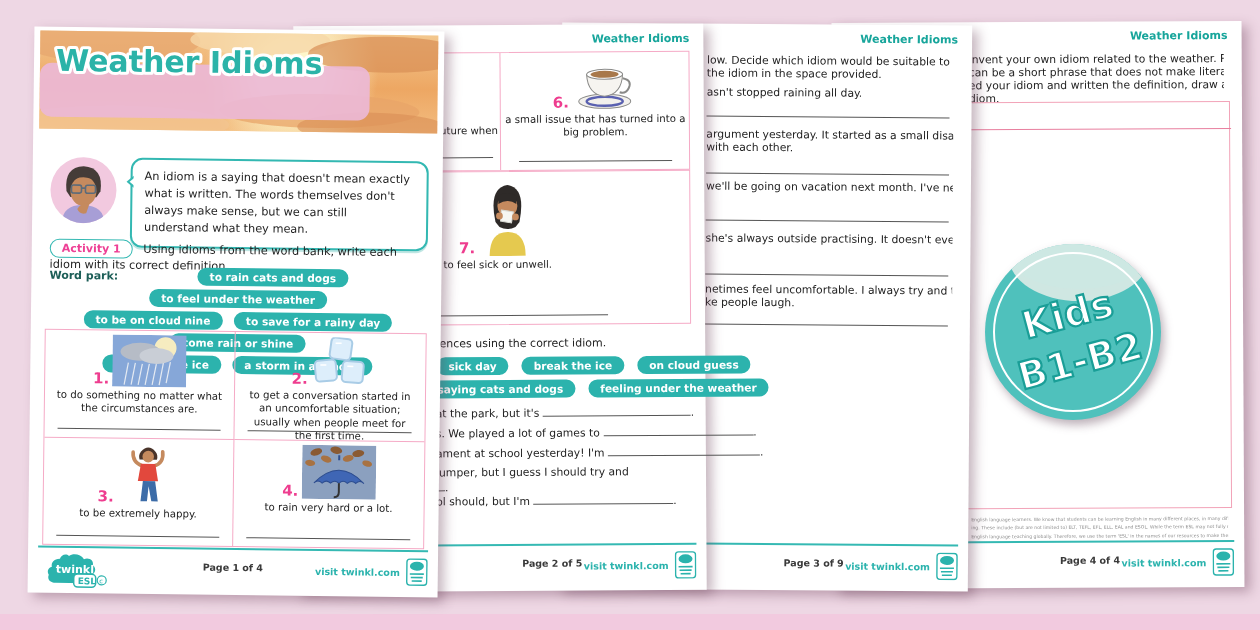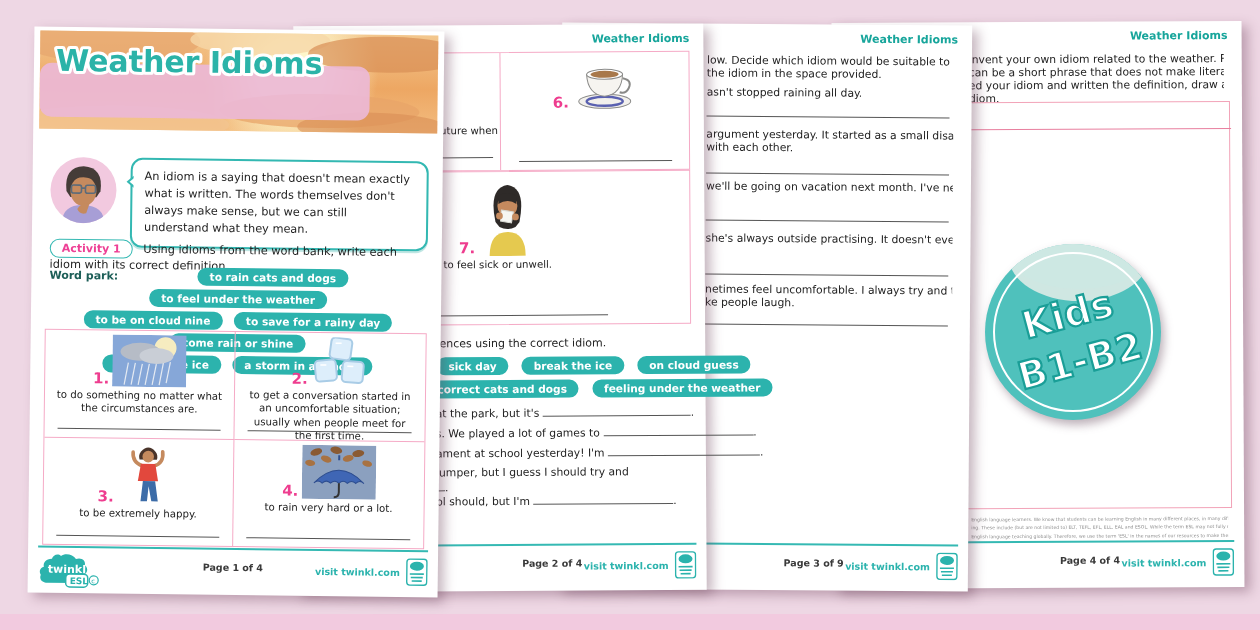--- a/index.html
+++ b/index.html
@@ -18,21 +18,21 @@
   .ph{position:absolute;top:8px;right:14px;font-size:11px;font-weight:bold;color:#17a59b;}
 
   
   .sfooter{position:absolute;left:10px;right:10px;bottom:5px;height:42px;}
   .sfooter .rule{border-top:2.5px solid #35b9b3;}
   .pagenum{position:absolute;top:14px;left:50%;transform:translateX(-50%);
            font-size:9.5px;font-weight:600;color:#3a3a3a;}
   .pagenum.off{left:63%;}
   .fright{position:absolute;right:0;top:8px;display:flex;align-items:center;gap:6px;}
   .visit{font-size:9.5px;font-weight:bold;color:#2bb3ad;}
-  .flogo{position:absolute;left:0;top:6px;}
+  .flogo{position:absolute;left:8px;top:6px;}
 
   
   .p1-header{position:absolute;top:4px;left:6px;right:6px;height:98px;overflow:hidden;
     background:
       radial-gradient(circle at 63% 42%, #fdf6ca 0 13%, rgba(253,246,202,0) 34%),
       linear-gradient(180deg,#f3c78e 0%,#eda763 55%,#f3bd80 100%);}
   .blob{position:absolute;border-radius:50%;}
   .titleband{position:absolute;left:0;top:32px;width:330px;height:54px;background:rgba(236,184,214,.92);
              border-radius:12px;}
   .title-svg{position:absolute;left:6px;top:1px;}
@@ -185,20 +185,21 @@
           <span class="num">6.</span>
           <svg width="66" height="50" viewBox="0 0 66 50">
             <ellipse cx="33" cy="41" rx="26" ry="7" fill="#f2f0ec" stroke="#8a8a88"></ellipse>
             <ellipse cx="33" cy="41" rx="18" ry="4.5" fill="none" stroke="#5a61b0" stroke-width="2.5"></ellipse>
             <path d="M15 14 Q16 34 33 36 Q50 34 51 14 Z" fill="#f6f4f0" stroke="#8a8a88"></path>
             <path d="M51 18 q10 2 6 10 q-3 6 -9 4" fill="none" stroke="#8a8a88" stroke-width="2"></path>
             <ellipse cx="33" cy="14" rx="18" ry="5" fill="#fff" stroke="#8a8a88"></ellipse>
             <ellipse cx="33" cy="14" rx="14" ry="3.5" fill="#a8784a"></ellipse>
           </svg>
         </div>
+        <div class="def">a small issue that has turned into a big problem.</div>
         <div class="ans"></div>
       </div>
     </div>
 
     <div class="p2box7">
       <div class="imgrow" style="margin-top:8px">
         <span class="num">7.</span>
         <svg width="58" height="76" viewBox="0 0 58 76">
           <path d="M17 42 Q10 8 29 5 Q48 8 41 42 L37 47 Q29 51 21 47 Z" fill="#2e2a28"></path>
           <ellipse cx="29" cy="26" rx="10" ry="11" fill="#c58a5e"></ellipse>
@@ -213,34 +214,34 @@
       <div class="ans"></div>
     </div>
 
     <div class="p2instr">tences using the correct idiom.</div>
     <div class="p2chips1">
       <span class="chip">sick day</span>
       <span class="chip">break the ice</span>
       <span class="chip">on cloud guess</span>
     </div>
     <div class="p2chips2">
-      <span class="chip">correct cats and dogs</span>
+      <span class="chip">saying cats and dogs</span>
       <span class="chip">feeling under the weather</span>
     </div>
 
     <div class="p2sent" style="top:382px"><span>at the park, but it's </span><span class="blank" style="width:148px"></span>.</div>
     <div class="p2sent" style="top:402px"><span>s. We played a lot of games to </span><span class="blank" style="width:150px"></span>.</div>
     <div class="p2sent" style="top:422px"><span>ament at school yesterday! I'm </span><span class="blank" style="width:152px"></span>.</div>
     <div class="p2sent" style="top:441px"><span>jumper, but I guess I should try and</span></div>
     <div class="p2sent" style="top:456px"><span class="blank" style="width:9px"></span>.</div>
     <div class="p2sent" style="top:470px"><span>ol should, but I'm </span><span class="blank" style="width:140px"></span>.</div>
 
     <div class="sfooter">
       <div class="rule"></div>
-      <span class="pagenum off">Page 2 of 4</span>
+      <span class="pagenum off">Page 2 of 5</span>
       <span class="fright">
         <span class="visit">visit twinkl.com</span>
         <svg width="22" height="28" viewBox="0 0 22 28">
             <rect x="1" y="1" width="20" height="26" rx="3" fill="#fff" stroke="#2bb3ad" stroke-width="1.4"></rect>
             <ellipse cx="11" cy="8" rx="7" ry="4.5" fill="#2bb3ad"></ellipse>
             <rect x="4" y="15" width="14" height="1.6" fill="#2bb3ad"></rect>
             <rect x="5" y="18.5" width="12" height="1.6" fill="#2bb3ad"></rect>
             <rect x="6" y="22" width="10" height="1.6" fill="#2bb3ad"></rect>
           </svg>
       </span>

